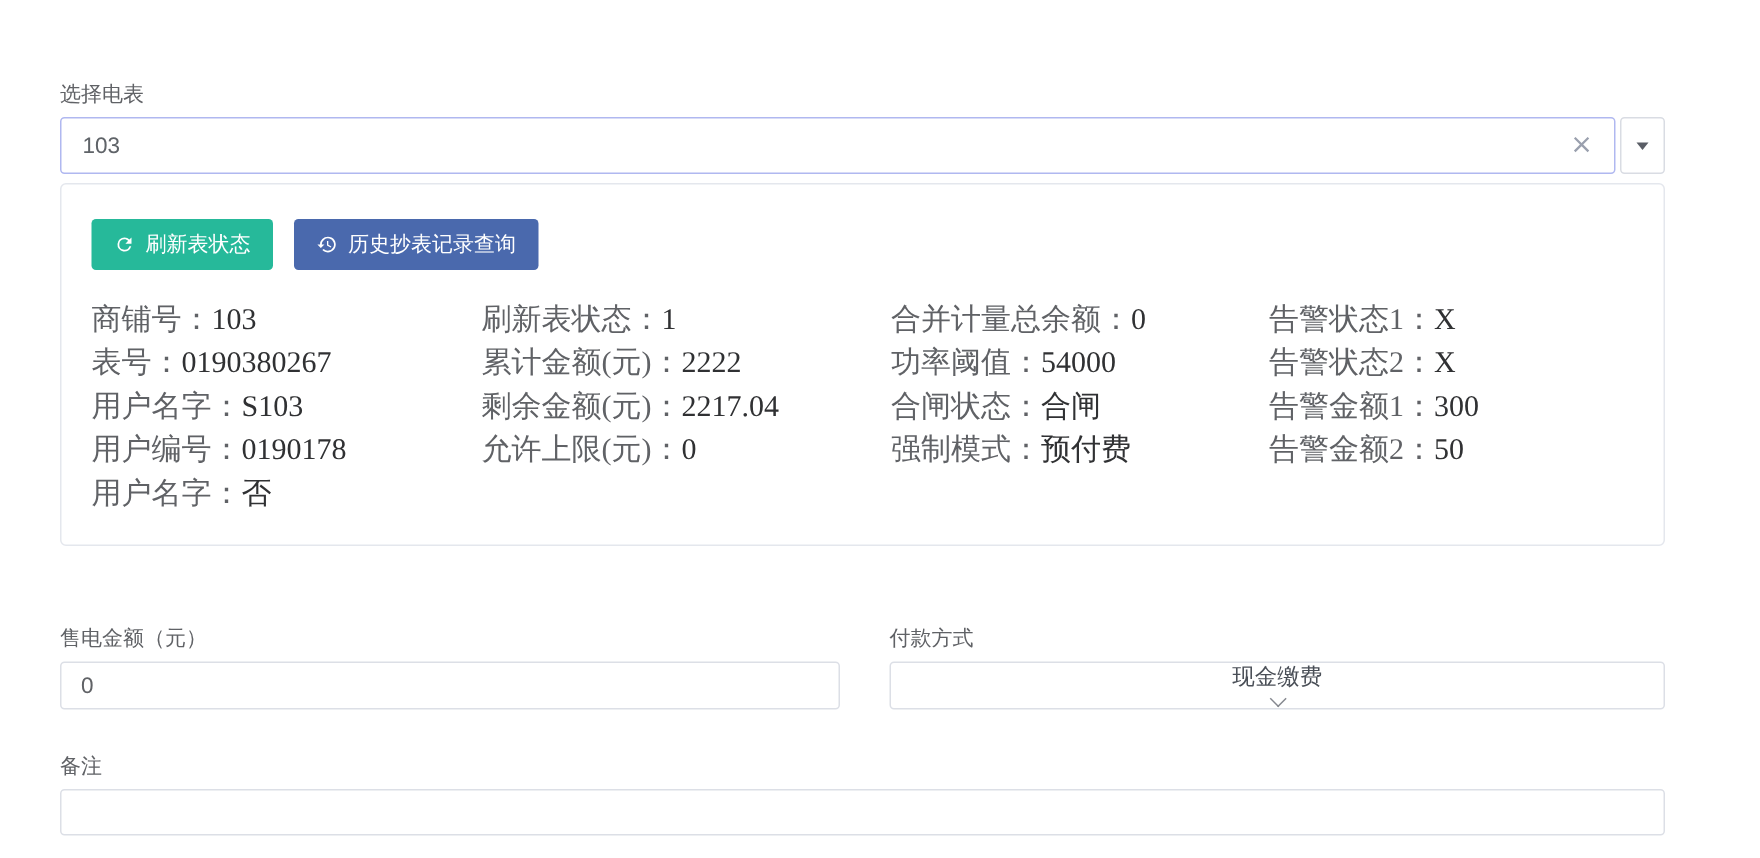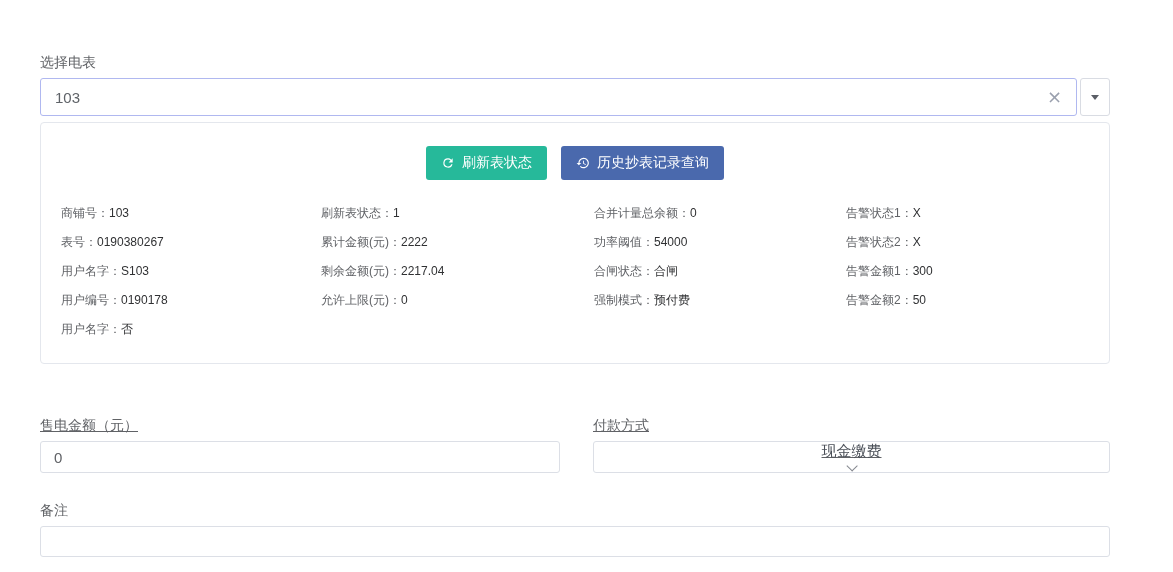--- a/index.html
+++ b/index.html
@@ -34,37 +34,37 @@
   .caret-down {
     width:0; height:0; border-left:4px solid transparent; border-right:4px solid transparent;
     border-top:5px solid #5a5e66;
   }
 
   
   .panel {
     margin-top:6px; border:1px solid #e4e7ed; border-radius:4px;
     padding:23px 20px 24px 20px; background:#fff;
   }
-  .panel-btn-row { display:flex; gap:14px; margin-bottom:23px;justify-content:center; }
+  .panel-btn-row { display:flex; gap:14px; margin-bottom:23px; }
   .btn { display:inline-flex; align-items:center; justify-content:center; border:none;
     border-radius:3px; color:#fff; font-size:14px; cursor:pointer; font-family:inherit; }
   .btn-refresh { height:34px; padding:0 15px; background:var(--c-green,#26b99a); gap:7px; }
   .btn-history { height:34px; padding:0 15px; background:var(--c-blue,#4a69ad); gap:7px; }
   .btn svg { display:block; }
 
   .info-grid {
     display:grid; grid-template-columns:260px 273px 252px 1fr;
-    row-gap:9px; font-size:12px;
+    row-gap:9px; font-size:20px;font-family:Liberation Serif, serif;
   }
   .info-cell { line-height:20px; white-space:nowrap; }
   .info-cell .lbl { color:#606266; }
   .info-cell .val { color:#303133; }
 
   
-  .form-row { display:flex; gap:33px; margin-top:24px;text-decoration:underline; }
+  .form-row { display:flex; gap:33px; margin-top:24px; }
   .col-left { width:520px; }
   .col-right { width:517px; }
   .text-input {
     width:100%; height:32px; border:1px solid #dcdfe6; border-radius:3px;
     padding:0 13px; font-size:15px; color:#606266; outline:none; background:#fff;
     font-family:inherit;
   }
   .select-box {
     width:100%; height:32px; border:1px solid #dcdfe6; border-radius:3px;
     display:flex; align-items:center; padding:0 13px; cursor:pointer; background:#fff;

